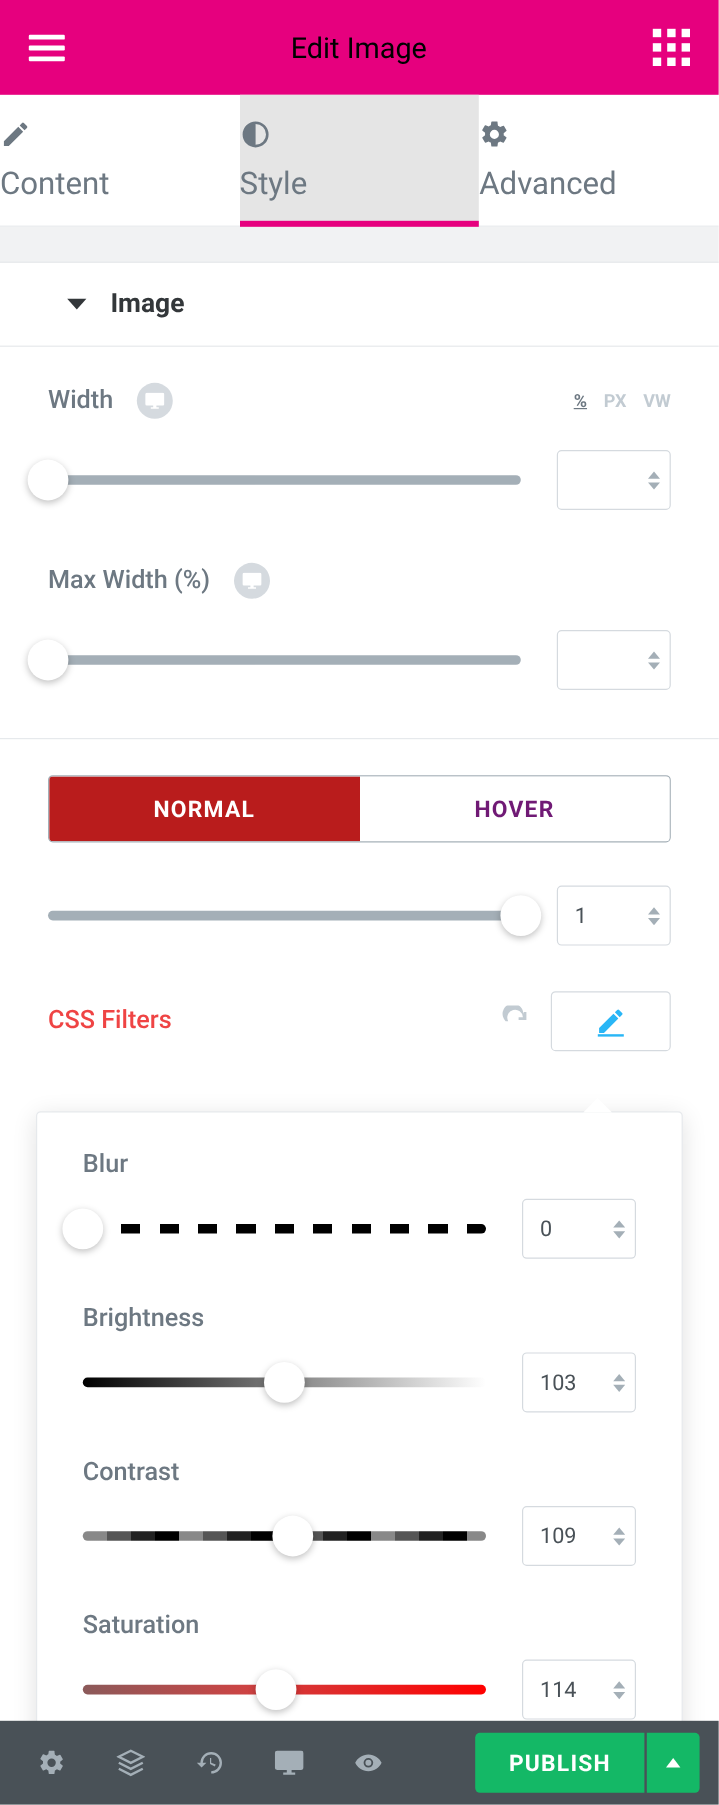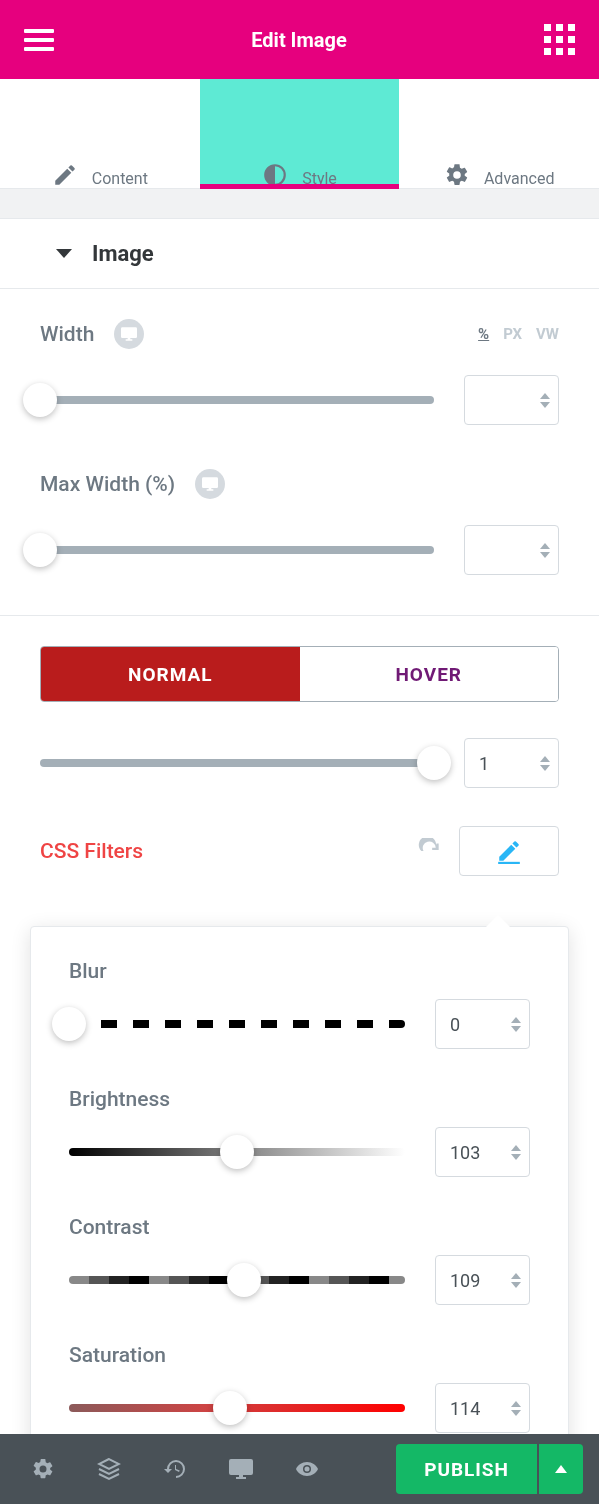--- a/index.html
+++ b/index.html
@@ -1,26 +1,26 @@
 <!DOCTYPE html>
 <html><head>
 <meta charset="utf-8">
 <style>
 *{box-sizing:border-box;margin:0;padding:0;font-family:-apple-system,BlinkMacSystemFont,"Segoe UI",Roboto,Arial,sans-serif}
 body{width:599px;height:1504px;background:#fff;position:relative;overflow:hidden}
 .header{background:#e6007e;height:79px;display:flex;align-items:center;justify-content:space-between;padding:0 24px}
 .ham{display:flex;flex-direction:column;gap:5px;width:30px}
 .ham span{height:4px;background:#fff;border-radius:1px}
-.title{color:#ffffff;font-size:20px;font-weight:700}
+.title{color:#000000;font-size:24px;font-weight:400}
 .apps{display:grid;grid-template-columns:repeat(3,7px);grid-template-rows:repeat(3,7px);gap:5px}
 .apps span{background:#fff}
 .tabs{display:flex;height:110px;border-bottom:1px solid #e6e9ec}
-.tab{flex:1;display:flex;flex-direction:row;align-items:flex-end;justify-content:center;gap:14px;color:#6d7882;font-size:16px;cursor:pointer;position:relative}
+.tab{flex:1;display:flex;flex-direction:column;align-items:flex-start;justify-content:center;gap:14px;color:#6d7882;font-size:26px;cursor:pointer;position:relative}
 .tab svg{width:26px;height:26px;fill:#6d7882}
-.tab.active{background:#5eead4}
+.tab.active{background:#e5e5e5}
 .tab.active::after{content:"";position:absolute;bottom:-1px;left:0;right:0;height:5px;background:#e6007e}
 .spacer{height:30px;background:#f1f2f3;border-bottom:1px solid #e6e9ec}
 .section{padding:22px 56px;border-bottom:1px solid #e6e9ec;display:flex;align-items:center;gap:20px}
 .caret{border-style:solid;border-width:9px 8px 0 8px;border-color:#33373a transparent transparent transparent}
 .sect-title{font-size:22px;font-weight:700;color:#33373a}
 .body{padding:30px 40px;border-bottom:1px solid #e6e9ec}
 .ctrl{margin-bottom:44px}
 .ctrlh{display:flex;align-items:center;justify-content:space-between;margin-bottom:26px}
 .ctrlh-l{display:flex;align-items:center;gap:20px;color:#6d7882;font-size:21px;font-weight:500}
 .dev{width:30px;height:30px;background:#d5dadf;border-radius:50%;display:flex;align-items:center;justify-content:center}

